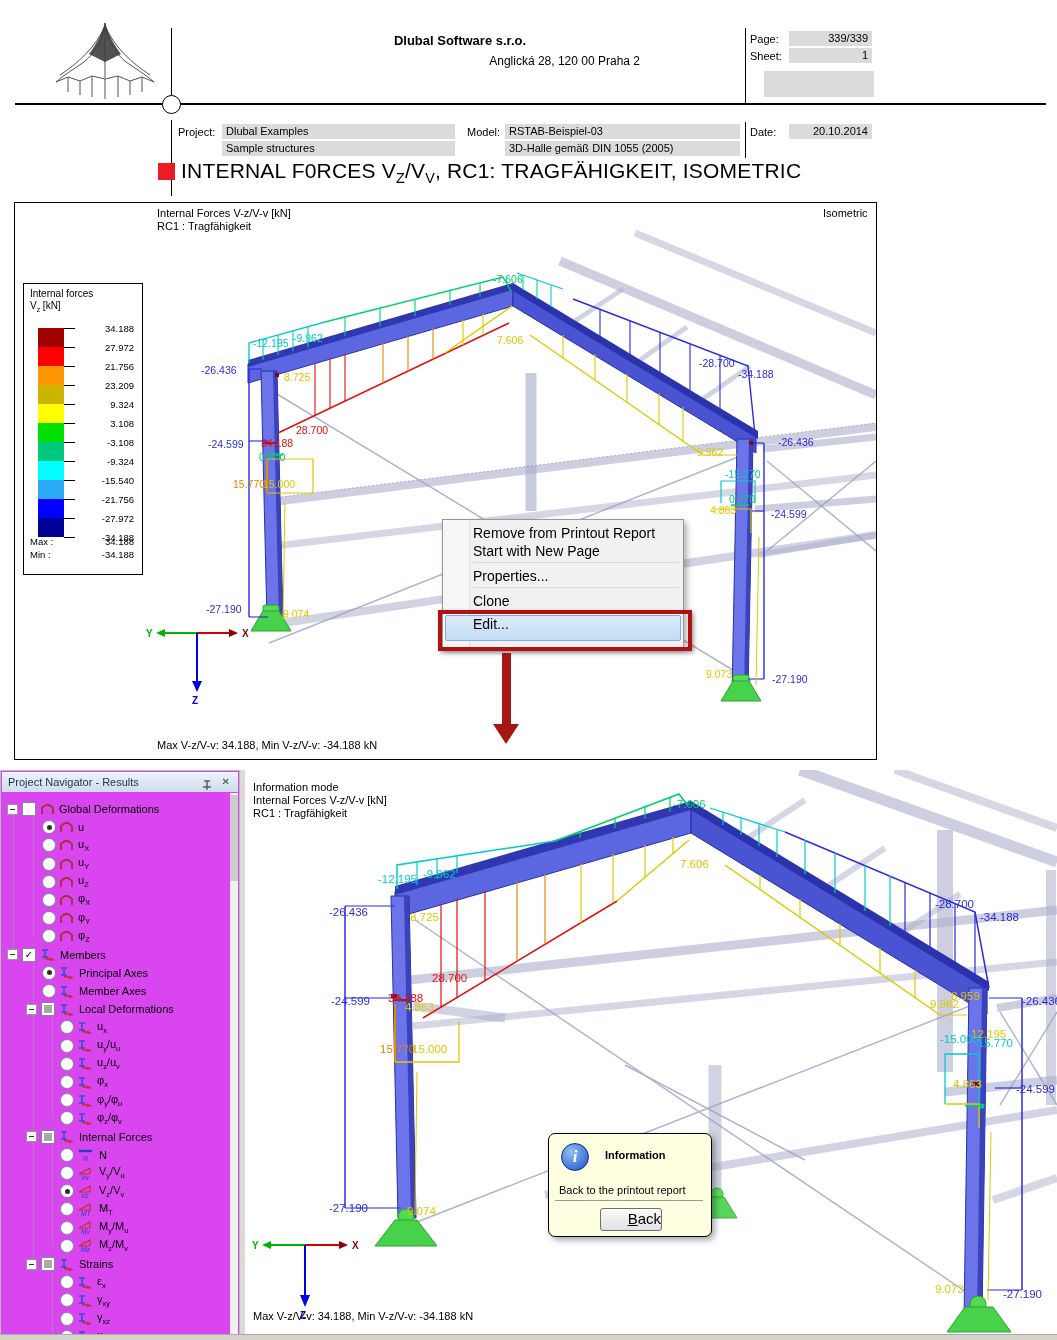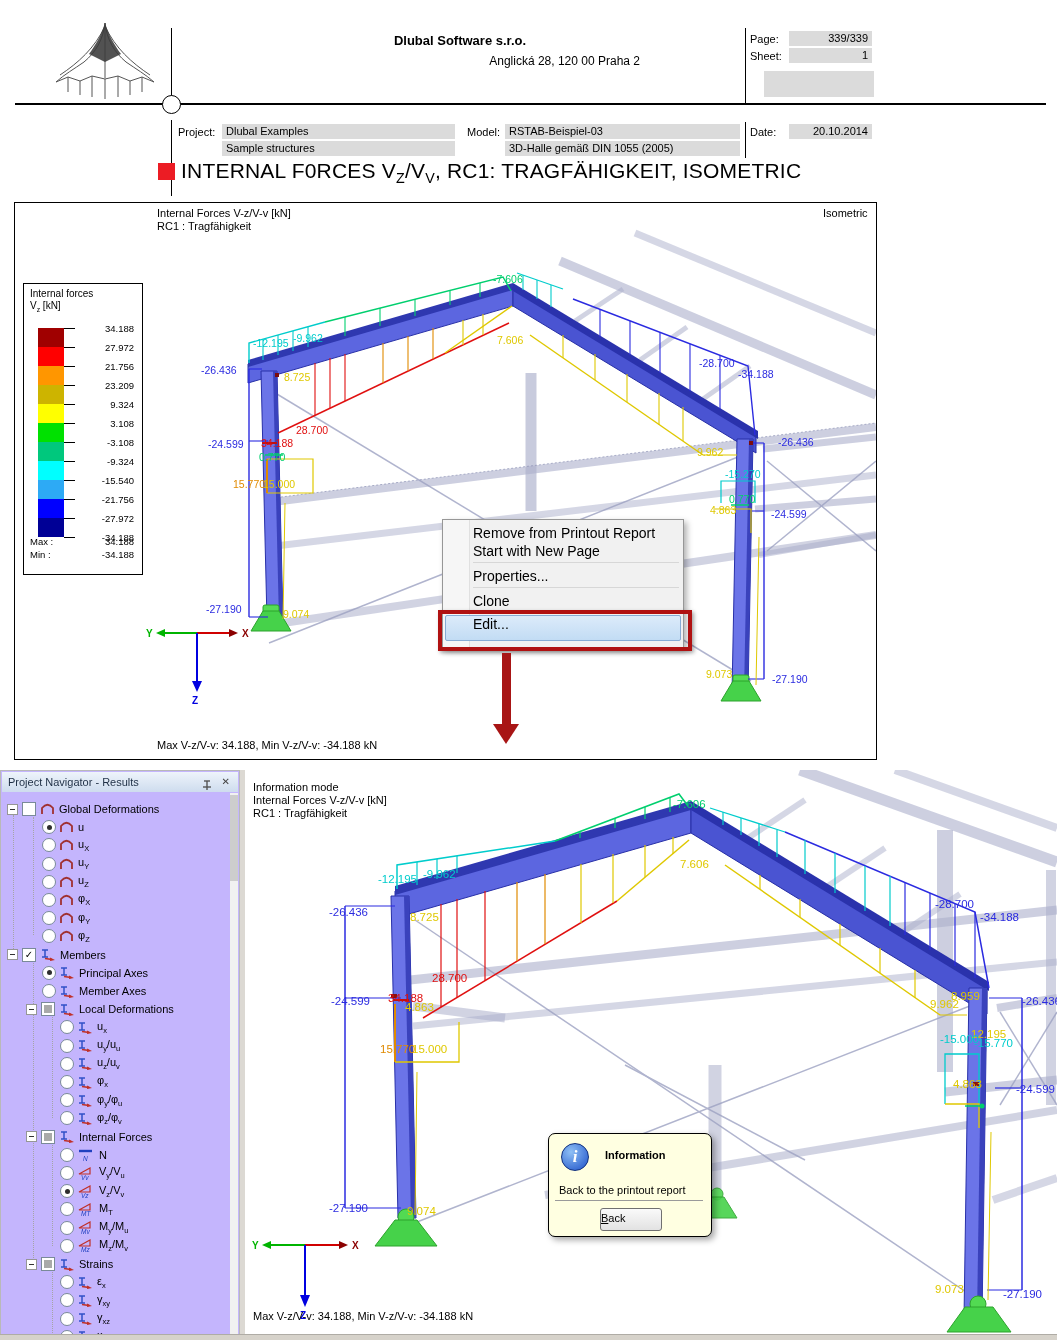--- a/index.html
+++ b/index.html
@@ -19,21 +19,21 @@
   
   .ctx{position:absolute;left:427px;top:316px;width:240px;height:127px;background:#F1F1F1;border:1px solid #979797;box-shadow:3px 3px 6px rgba(0,0,0,.3);}
   .ctx-gutter{position:absolute;left:0;top:0;width:26px;height:100%;background:#F6F6F6;border-right:1px solid #E0E0E0;}
   .ctx-item{position:absolute;left:30px;font-size:14px;white-space:nowrap;line-height:18px;}
   .ctx-sep{position:absolute;left:30px;right:4px;height:1px;background:#D7D7D7;}
   .ctx-hl{position:absolute;left:2px;top:95px;width:234px;height:24px;background:linear-gradient(#DCEBFA,#C2DCF4);border:1px solid #86ABD4;border-radius:2px;}
   .ctx-redbox{position:absolute;left:-5px;top:90px;width:246px;height:33px;border:4px solid #B01111;box-shadow:2px 2px 4px rgba(0,0,0,.35);}
   .arrow-shaft{position:absolute;background:#A81515;}
   .arrow-head{position:absolute;width:0;height:0;border-left:13px solid transparent;border-right:13px solid transparent;border-top:20px solid #A81515;}
   
-  .nav{position:absolute;left:0;top:770px;width:240px;height:570px;background:#c4b5fd;border:1px solid #B9B9B9;box-sizing:border-box;}
+  .nav{position:absolute;left:0;top:770px;width:240px;height:570px;background:#d946ef;border:1px solid #B9B9B9;box-sizing:border-box;}
   .nav-title{position:absolute;left:1px;top:1px;right:1px;height:20px;background:linear-gradient(#EEF4FB,#CEDCEE);font-size:11px;line-height:20px;padding-left:6px;color:#1E2F45;}
   .nav-tree{position:absolute;left:0;top:24px;width:231px;height:545px;overflow:hidden;}
   .trow{position:absolute;left:0;height:18px;display:flex;align-items:center;font-size:11px;white-space:nowrap;}
   .texp{width:9px;height:9px;border:1px solid #969696;background:#fff;display:inline-flex;align-items:center;justify-content:center;margin-right:4px;flex:none;}
   .texp::after{content:"";width:5px;height:1px;background:#333;}
   .tchk{width:12px;height:12px;border:1px solid #7A8A99;background:#fff;margin-right:4px;flex:none;display:inline-flex;align-items:center;justify-content:center;font-size:10px;line-height:10px;}
   .tchk.partial::after{content:"";width:8px;height:8px;background:#A9A9A9;}
   .trad{width:12px;height:12px;border:1px solid #7A8A99;border-radius:50%;background:#fff;margin-right:3px;flex:none;display:inline-flex;align-items:center;justify-content:center;}
   .trad.sel::after{content:"";width:5px;height:5px;border-radius:50%;background:#2E2E2E;}
   .ticon{margin-right:4px;flex:none;display:inline-flex;}
@@ -42,21 +42,21 @@
   .nav-thumb{position:absolute;right:1px;top:24px;width:8px;height:86px;background:#CDCDCD;}
   
   .wv{position:absolute;left:245px;top:770px;width:812px;height:570px;background:#fff;}
   .wv-text{position:absolute;font-size:11px;white-space:nowrap;}
   
   .dlg{position:absolute;left:303px;top:363px;width:162px;height:102px;background:#FFFFE1;border:1px solid #000;border-radius:7px;box-shadow:3px 3px 6px rgba(0,0,0,.35);}
   .dlg-icon{position:absolute;left:12px;top:9px;width:26px;height:26px;border-radius:50%;background:radial-gradient(circle at 9px 8px,#8FC0F5,#1C50C8);border:1px solid #10307E;color:#fff;font-family:"Liberation Serif",serif;font-style:italic;font-weight:bold;font-size:17px;text-align:center;line-height:25px;}
   .dlg-title{position:absolute;left:56px;top:15px;font-size:11px;font-weight:bold;}
   .dlg-msg{position:absolute;left:10px;top:50px;font-size:11px;}
   .dlg-hr{position:absolute;left:6px;top:66px;width:148px;height:1px;background:#9a9a9a;}
-  .dlg-btn{position:absolute;left:51px;top:74px;width:60px;height:21px;background:linear-gradient(#FAFAFA,#E2E2E2);border:1px solid #707070;border-radius:3px;font-size:11px;text-align:left;line-height:19px;}
+  .dlg-btn{position:absolute;left:51px;top:74px;width:60px;height:21px;background:linear-gradient(#FAFAFA,#E2E2E2);border:1px solid #707070;border-radius:3px;font-size:15px;text-align:right;line-height:19px;}
   svg text{font-family:"Liberation Sans",sans-serif;}
   .bbar{position:absolute;left:0;top:1334px;width:1057px;height:6px;background:#D6D2CA;border-top:1px solid #AFACA5;box-sizing:border-box;}
   .splitter{position:absolute;left:240px;top:770px;width:5px;height:570px;background:#DCD9D3;}
 </style>
 </head>
 <body>
 
 <div class="page">
 
   <div class="abs" style="left:40px;top:20px;width:130px;height:82px;">

